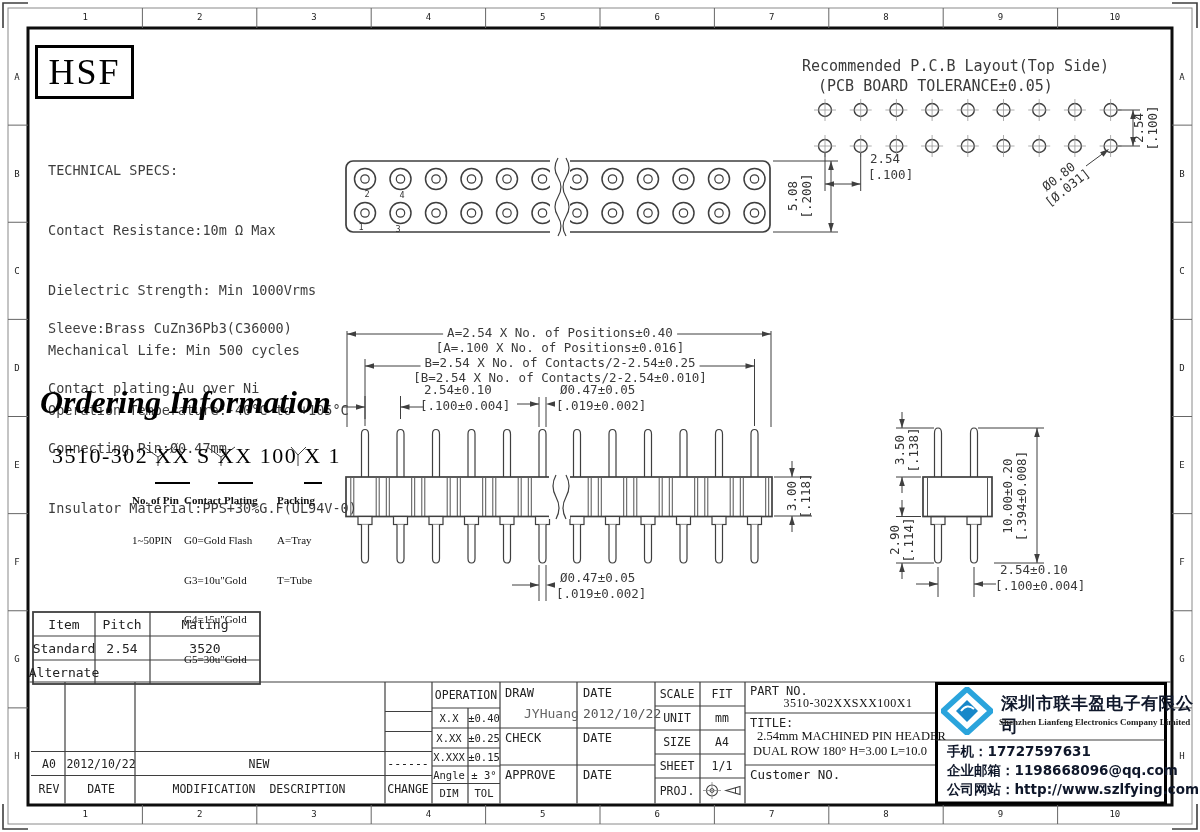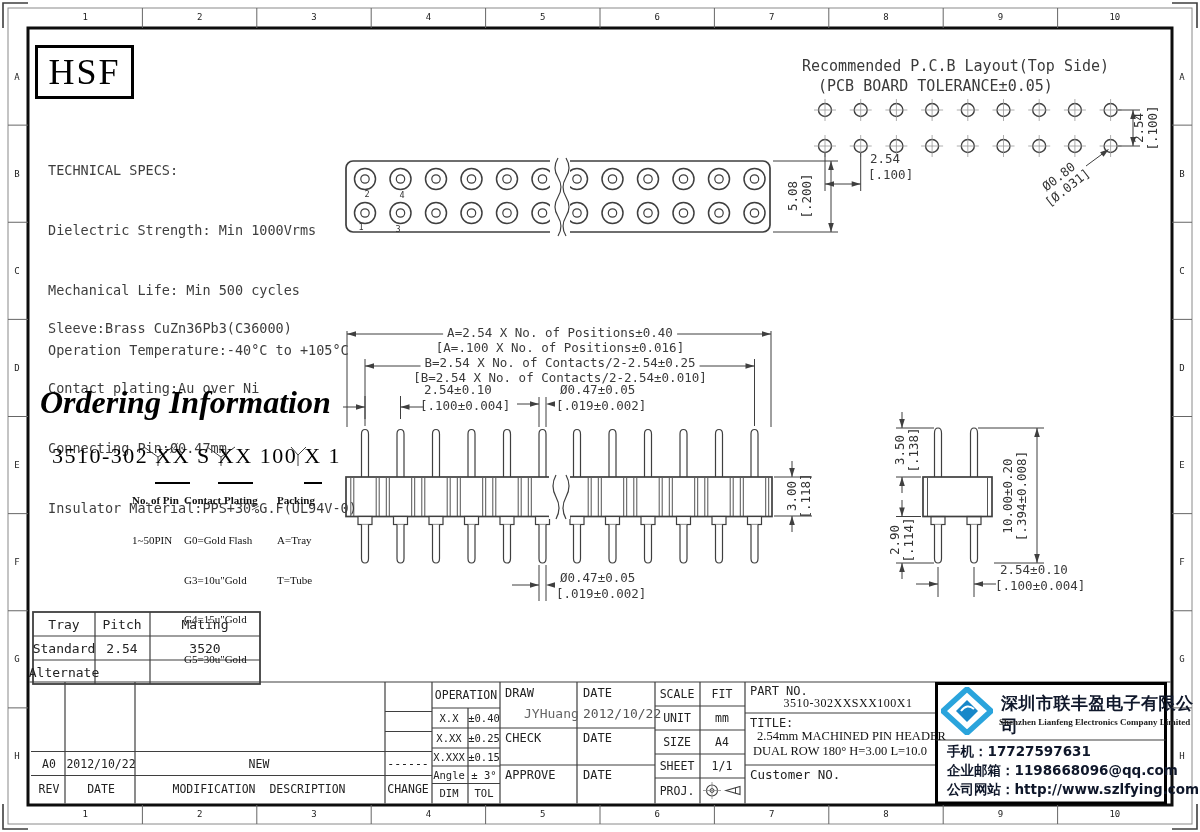--- a/index.html
+++ b/index.html
@@ -387,20 +387,21 @@
     <line x1="306" y1="447" x2="298" y2="455" stroke="#3f3f3f" stroke-width="1"></line>
     <line x1="298" y1="455" x2="298" y2="466" stroke="#3f3f3f" stroke-width="1"></line>
   </svg>
 
 <div class="a" style="left:35px;top:45px;width:99px;height:54px;border:3.5px solid #000;display:flex;align-items:center;justify-content:center">
   <span class="ser" style="font-size:36px;letter-spacing:2px;color:#000">HSF</span>
 </div>
 
 <div class="a sp" style="left:48px;top:120px">
   <div>TECHNICAL SPECS:</div>
+  <div>Contact Resistance:10m Ω Max</div>
   <div>Dielectric Strength: Min 1000Vrms</div>
   <div>Mechanical Life: Min 500 cycles</div>
   <div>Operation Temperature:-40°C to +105°C</div>
 </div>
 
 <div class="a sp" style="left:48px;top:278px">
   <div>Sleeve:Brass CuZn36Pb3(C36000)</div>
   <div>Contact plating:Au over Ni</div>
   <div>Connecting Pin:Ø0.47mm</div>
   <div>Insulator Material:PPS+30%G.F(UL94V-0)</div>
@@ -473,21 +474,21 @@
   <div>2.90</div>
   <div>[.114]</div>
 </div>
 <div class="a rot" style="left:1014px;top:496px">
   <div>10.00±0.20</div>
   <div>[.394±0.008]</div>
 </div>
 <div class="a t" style="left:1000px;top:563px">2.54±0.10</div>
 <div class="a t" style="left:995px;top:579px">[.100±0.004]</div>
 
-<span class="a ctr tb" style="left:64px;top:624px;font-size:13px">Tray</span>
+<span class="a ctr tb" style="left:64px;top:624px;font-size:13px">Item</span>
 <span class="a ctr tb" style="left:122px;top:624px;font-size:13px">Pitch</span>
 <span class="a ctr tb" style="left:205px;top:624px;font-size:13px">Mating</span>
 <span class="a ctr tb" style="left:64px;top:648px;font-size:13px">Standard</span>
 <span class="a ctr tb" style="left:122px;top:648px;font-size:13px">2.54</span>
 <span class="a ctr tb" style="left:205px;top:648px;font-size:13px">3520</span>
 <span class="a ctr tb" style="left:64px;top:672px;font-size:13px">Alternate</span>
 <span class="a ctr tb" style="left:122px;top:672px;font-size:13px"></span>
 <span class="a ctr tb" style="left:205px;top:672px;font-size:13px"></span>
 
 <span class="a ctr tb" style="left:49px;top:764px">A0</span>

